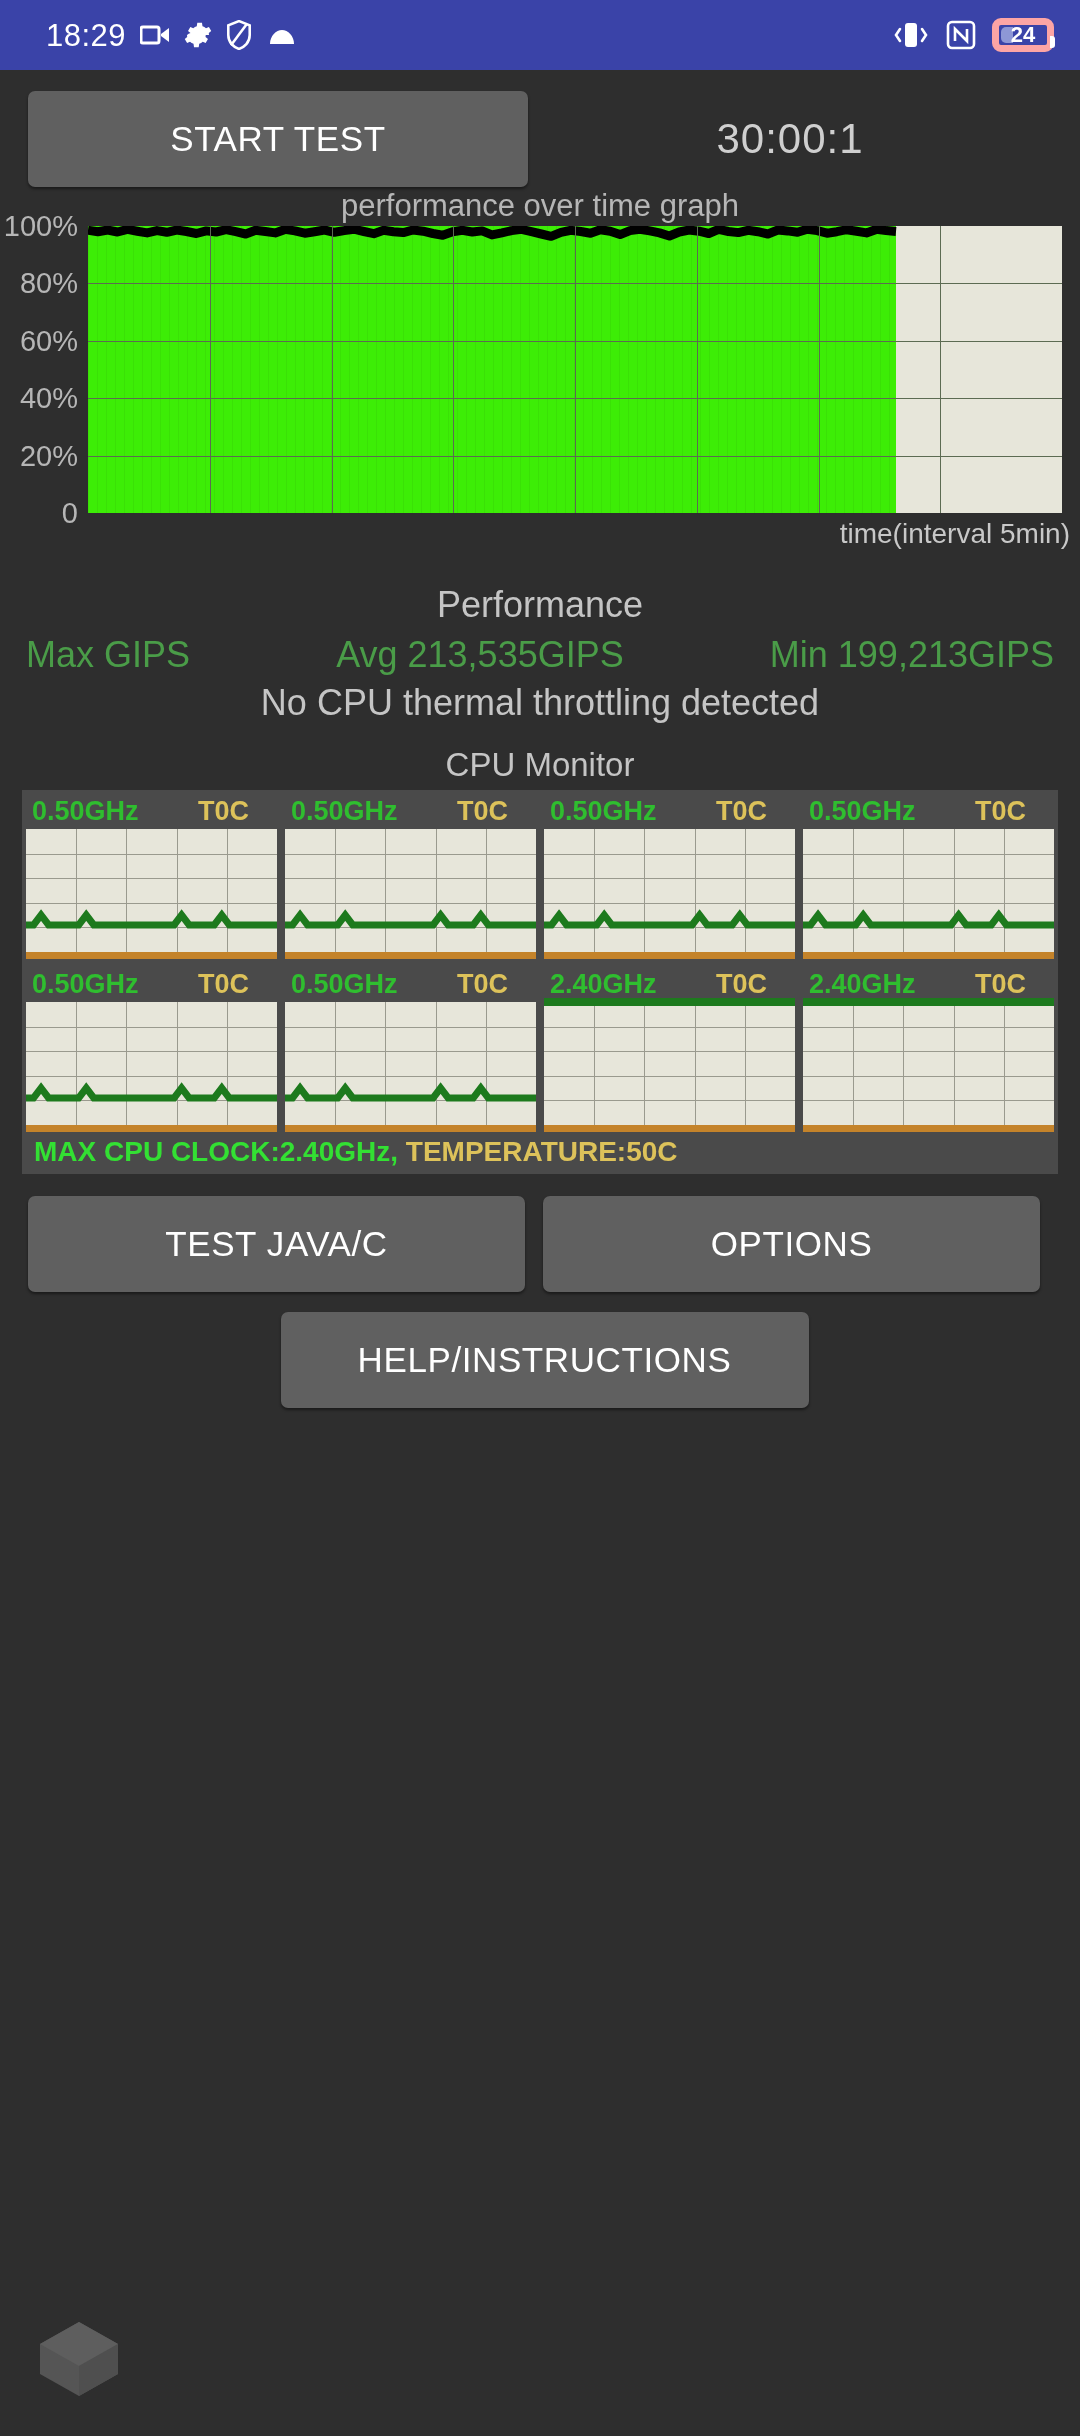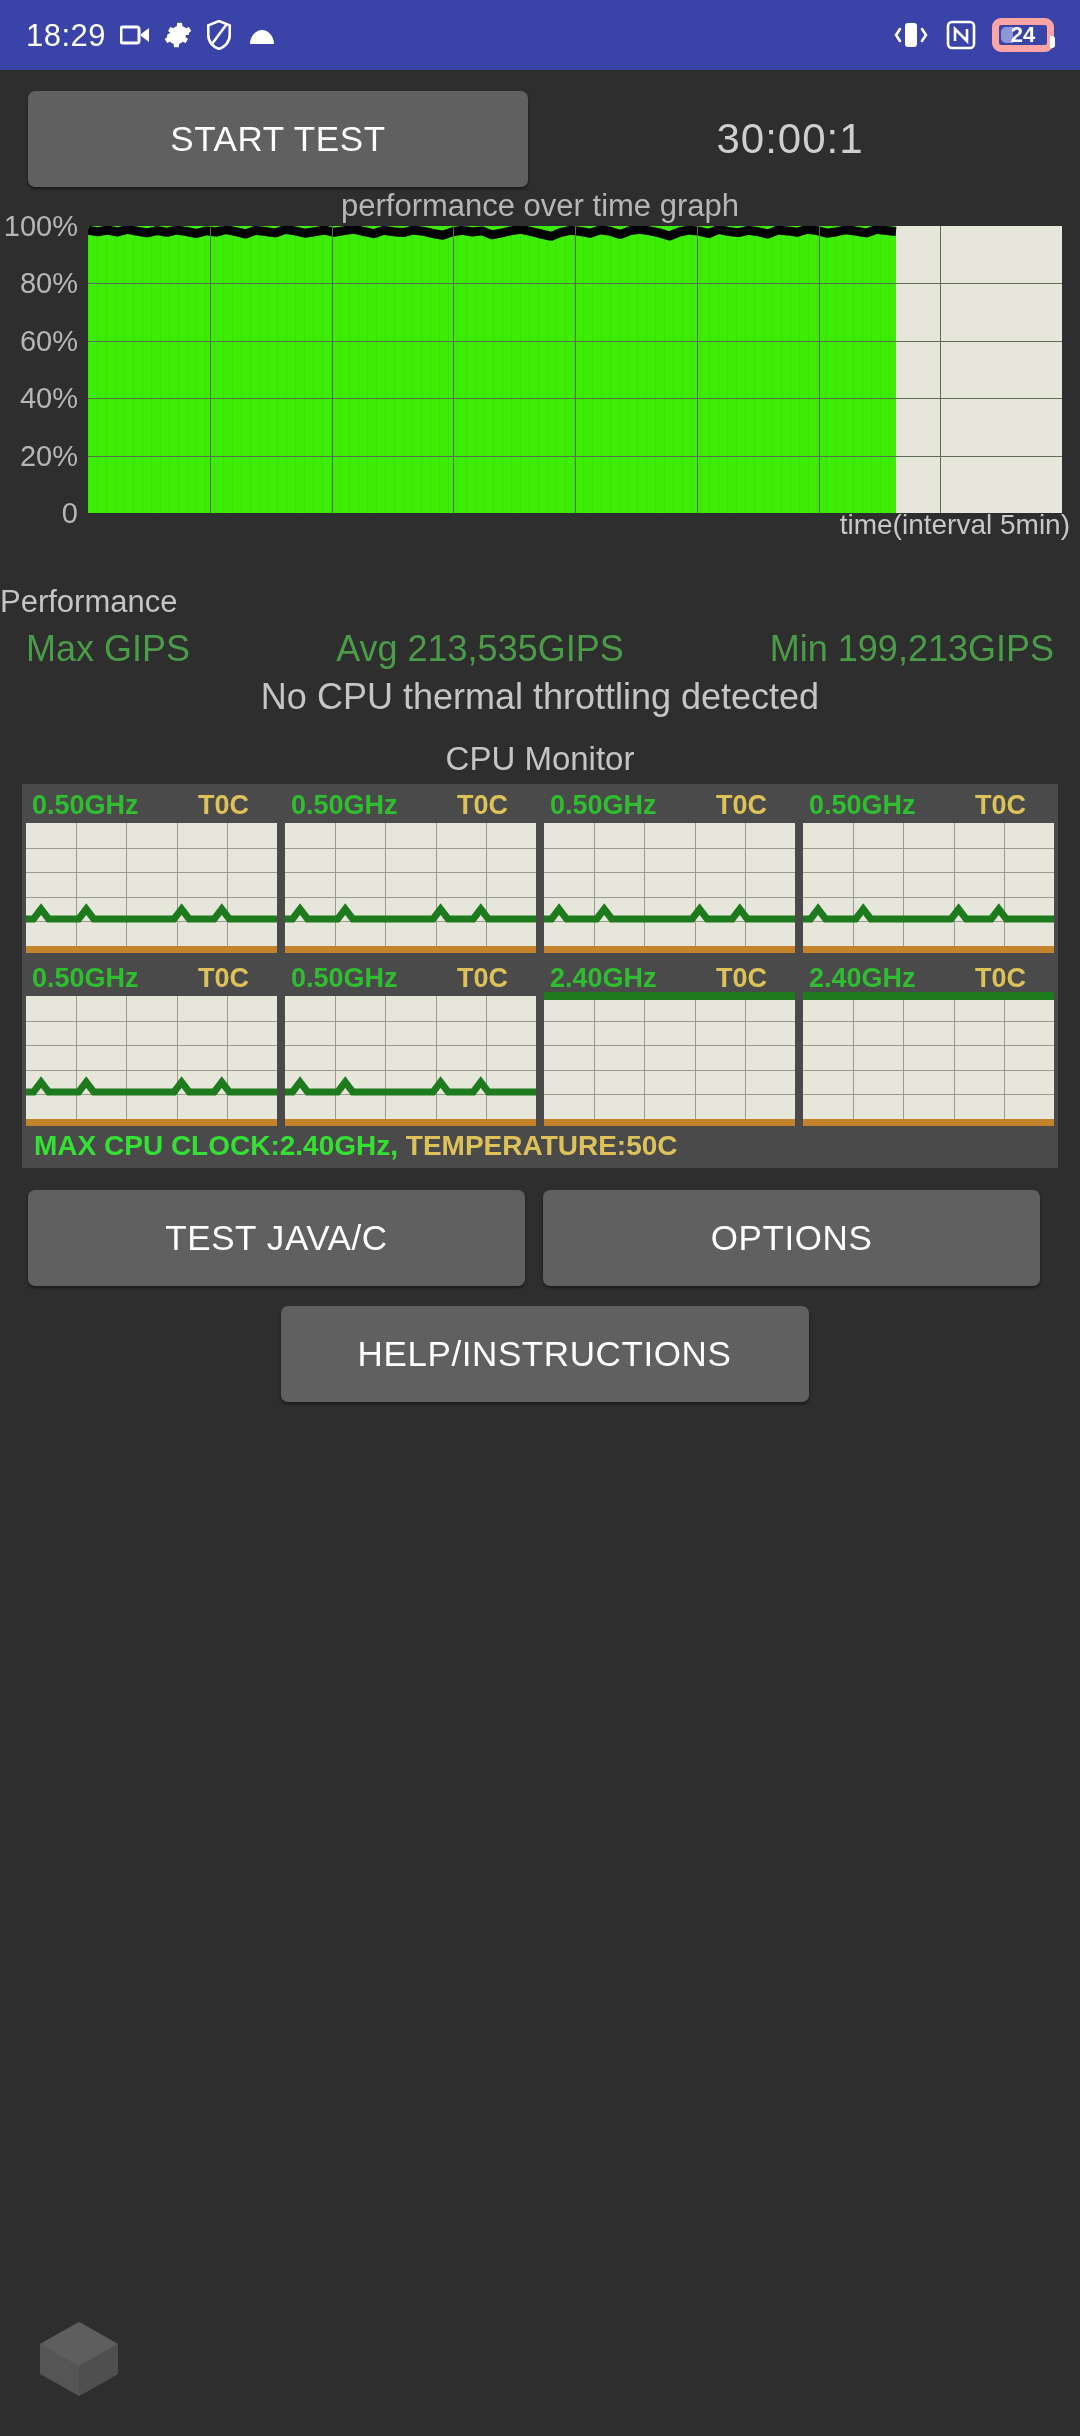--- a/index.html
+++ b/index.html
@@ -13,21 +13,21 @@
   
   .statusbar{
     height: 70px; width: 1080px;
     background: #3a43a8;
     display:flex; align-items:center;
     padding: 0 26px;
     color:#fff;
   }
   .sb-left{display:flex;align-items:center;gap:14px;}
   .sb-right{margin-left:auto;display:flex;align-items:center;gap:16px;}
-  .sb-time{font-size:31px;letter-spacing:.5px;line-height:1;}
+  .sb-time{font-size:31px;letter-spacing:.5px;line-height:1;margin-left:20px;}
   .sb-ico{display:inline-flex;align-items:center;justify-content:center;}
 
   .battery{
     position:relative;
     width:62px;height:34px;
     border:7px solid #fca5a5;border-radius:9px;
     display:flex;align-items:center;justify-content:center;
   }
   .battery:after{
     content:"";position:absolute;right:-8px;top:11px;
@@ -86,25 +86,25 @@
       #3ded06;
   }
   .green-area .inner-gridv{position:absolute;top:0;bottom:0;width:1px;background:#2a9c06;}
   .green-area .inner-gridh{position:absolute;left:0;right:0;height:1px;background:#2a9c06;}
   .trace{position:absolute;left:0;top:0;width:974px;height:287px;}
   .ylabels{position:absolute;left:0;top:38px;width:86px;height:287px;}
   .ylabels span{
     position:absolute;right:8px;color:#b6b6b6;font-size:29px;transform:translateY(-50%);
   }
   .xlabel{
-    position:absolute;right:10px;top:321px;color:#c8c8c8;font-size:28px;
-  }
-
-  
-  .perf-title{color:#c5c5c5;font-size:31px;margin-top:6px;}
+    position:absolute;right:10px;top:330px;color:#c8c8c8;font-size:28px;
+  }
+
+  
+  .perf-title{text-align:center;color:#c5c5c5;font-size:36px;margin-top:6px;}
   .perf-stats{
     display:flex;justify-content:space-between;
     padding: 8px 26px 0 26px;
     color:#4a9c48;font-size:36px;
   }
   .perf-note{text-align:center;color:#c5c5c5;font-size:36px;margin-top:6px;}
 
   
   .cpu-title{text-align:center;color:#c5c5c5;font-size:33px;margin-top:22px;}
   .cpu-panel{

